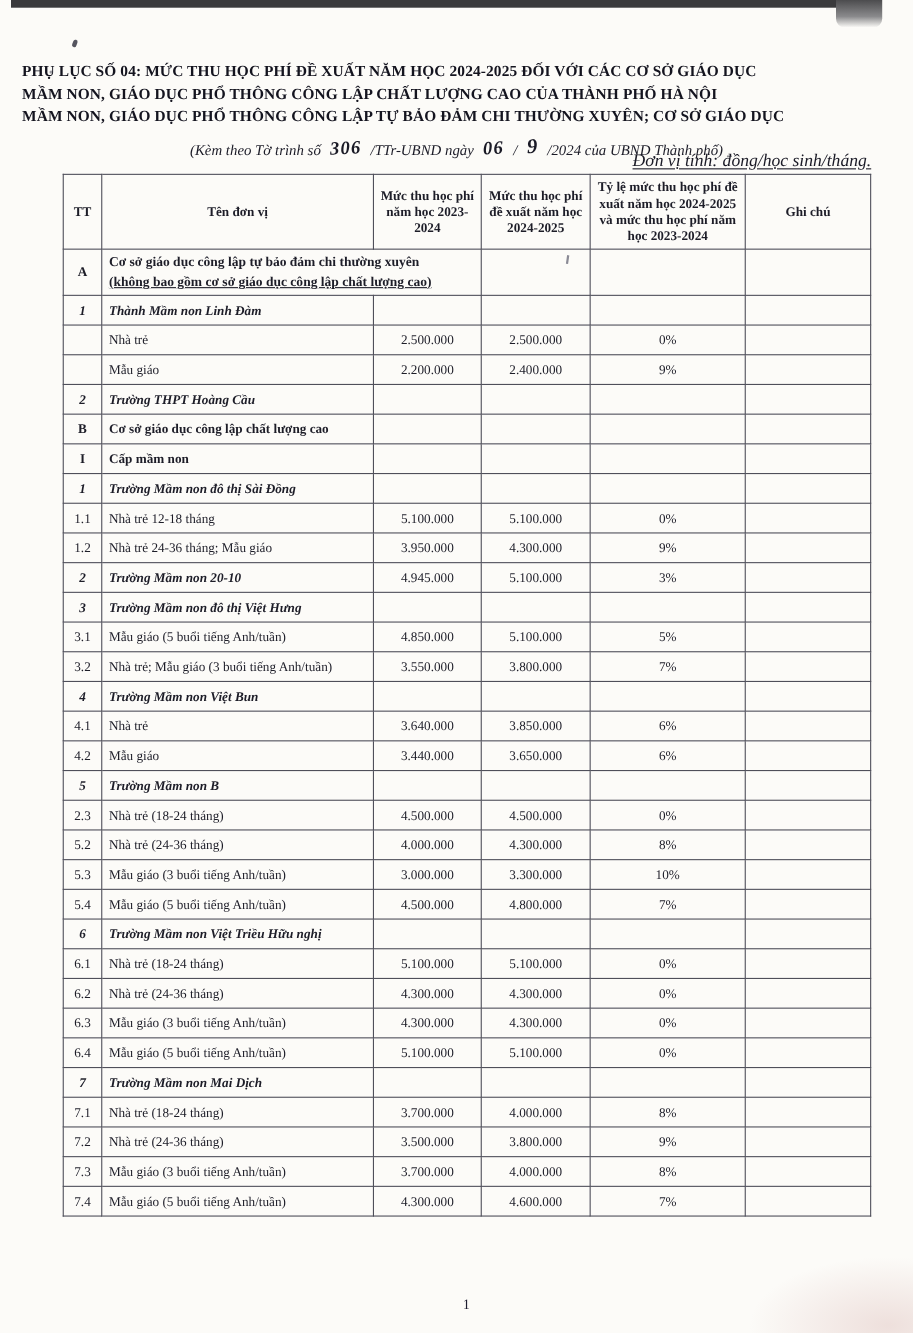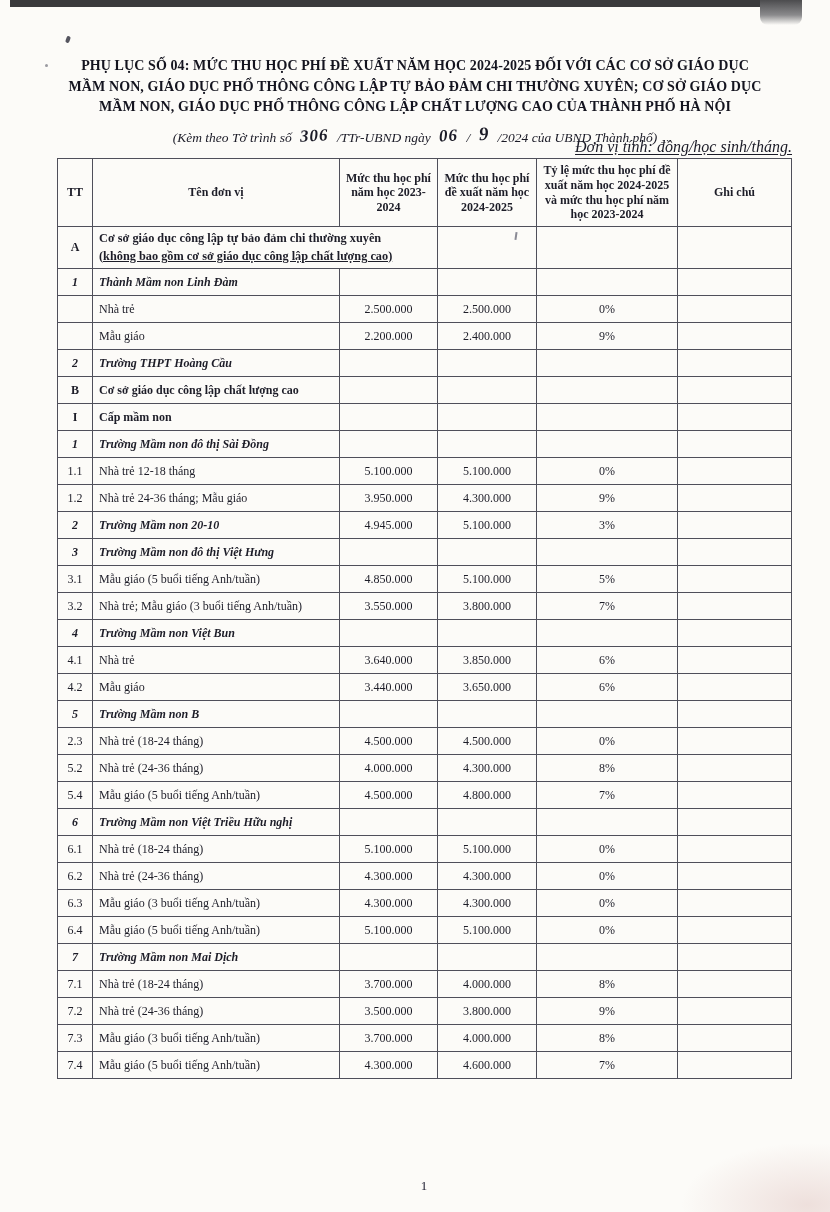--- a/index.html
+++ b/index.html
@@ -13,21 +13,21 @@
   .scan-band{position:absolute;left:10px;top:0;width:790px;height:7px;background:#3a3a3c;}
   .scan-corner{position:absolute;left:760px;top:0;width:42px;height:25px;
     background:linear-gradient(180deg,#4c4c4e 0%,#8a8a8c 60%,rgba(160,160,160,0) 100%);
     border-radius:0 0 8px 8px;}
   .speck1{position:absolute;left:66px;top:36px;width:4px;height:7px;background:#55555f;transform:rotate(20deg);border-radius:2px;}
   .speck2{position:absolute;left:45px;top:64px;width:3px;height:3px;background:#9a9aa0;border-radius:50%;}
   .speck3{position:absolute;left:515px;top:232px;width:2px;height:8px;background:#8a8a95;transform:rotate(8deg);}
   .smudge{position:absolute;right:0;bottom:0;width:150px;height:70px;
     background:radial-gradient(ellipse at 85% 90%,rgba(205,160,155,0.30),rgba(205,160,155,0) 70%);}
 
-  .title{position:absolute;top:56px;left:20px;width:790px;text-align:center;
+  .title{position:absolute;top:56px;left:20px;width:790px;
     font-weight:700;font-size:14px;line-height:20.5px;letter-spacing:0.1px;color:#14141f;}
   .subtitle{position:absolute;top:125px;left:0;width:830px;text-align:center;
     font-style:italic;font-size:13.5px;color:#1a1a26;}
   .hand{display:inline-block;font-weight:700;font-size:17px;letter-spacing:1px;
     transform:rotate(-3deg);margin:0 5px;position:relative;top:-1px;}
   .hand.month{font-size:19px;top:-2px;}
   .unit-note{position:absolute;top:138px;right:38px;font-style:italic;font-size:16px;
     text-decoration:underline;text-underline-offset:2px;color:#1a1a26;}
 
   table{position:absolute;left:57px;top:158px;width:734px;
@@ -56,22 +56,22 @@
 
 <div class="scan-band"></div>
 <div class="scan-corner"></div>
 <div class="speck1"></div>
 <div class="speck2"></div>
 <div class="speck3"></div>
 <div class="smudge"></div>
 
 <div class="title">
   <div>PHỤ LỤC SỐ 04: MỨC THU HỌC PHÍ ĐỀ XUẤT NĂM HỌC 2024-2025 ĐỐI VỚI CÁC CƠ SỞ GIÁO DỤC</div>
+  <div>MẦM NON, GIÁO DỤC PHỔ THÔNG CÔNG LẬP CHẤT LƯỢNG CAO CỦA THÀNH PHỐ HÀ NỘI</div>
   <div>MẦM NON, GIÁO DỤC PHỔ THÔNG CÔNG LẬP TỰ BẢO ĐẢM CHI THƯỜNG XUYÊN; CƠ SỞ GIÁO DỤC</div>
-  <div>MẦM NON, GIÁO DỤC PHỔ THÔNG CÔNG LẬP CHẤT LƯỢNG CAO CỦA THÀNH PHỐ HÀ NỘI</div>
 </div>
 
 <div class="subtitle">
   <span>(Kèm theo Tờ trình số</span>
   <span class="hand">306</span>
   <span>/TTr-UBND ngày</span>
   <span class="hand">06</span>
   <span>/</span>
   <span class="hand month">9</span>
   <span>/2024 của UBND Thành phố)</span>
@@ -255,20 +255,28 @@
       </tr>
       <tr class="item">
         <td class="tt">5.2</td>
         <td class="name">Nhà trẻ (24-36 tháng)</td>
         <td class="num">4.000.000</td>
         <td class="num">4.300.000</td>
         <td class="num">8%</td>
         <td class="num note"></td>
       </tr>
       <tr class="item">
+        <td class="tt">5.3</td>
+        <td class="name">Mẫu giáo (3 buổi tiếng Anh/tuần)</td>
+        <td class="num">3.000.000</td>
+        <td class="num">3.300.000</td>
+        <td class="num">10%</td>
+        <td class="num note"></td>
+      </tr>
+      <tr class="item">
         <td class="tt">5.4</td>
         <td class="name">Mẫu giáo (5 buổi tiếng Anh/tuần)</td>
         <td class="num">4.500.000</td>
         <td class="num">4.800.000</td>
         <td class="num">7%</td>
         <td class="num note"></td>
       </tr>
       <tr class="school">
         <td class="tt">6</td>
         <td class="name">Trường Mầm non Việt Triều Hữu nghị</td>

